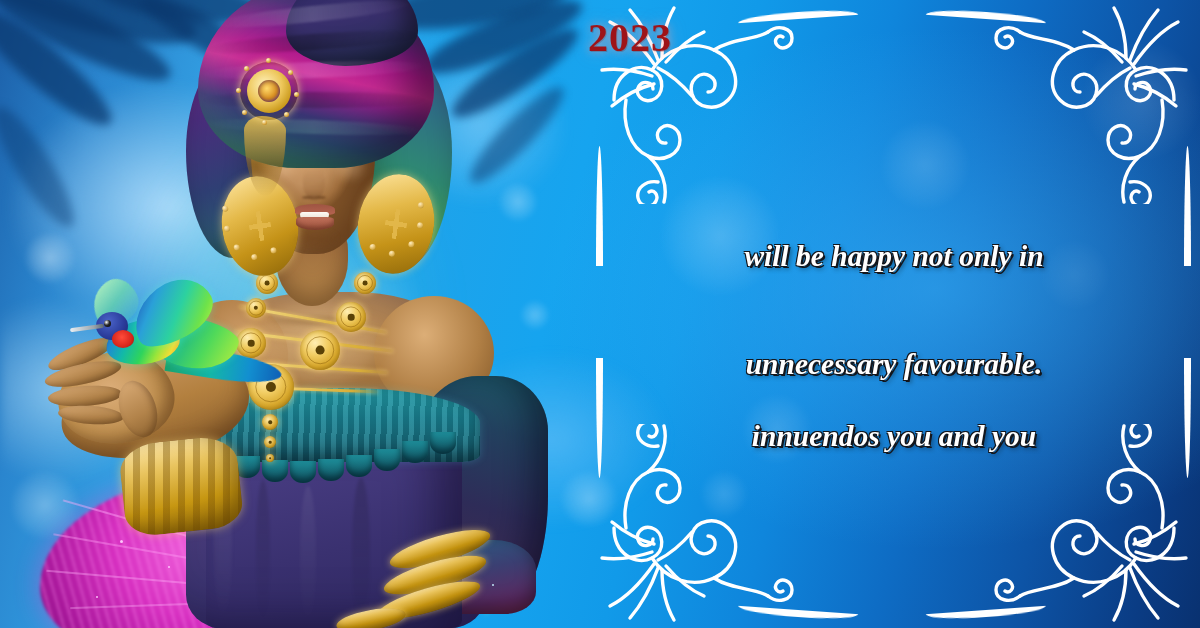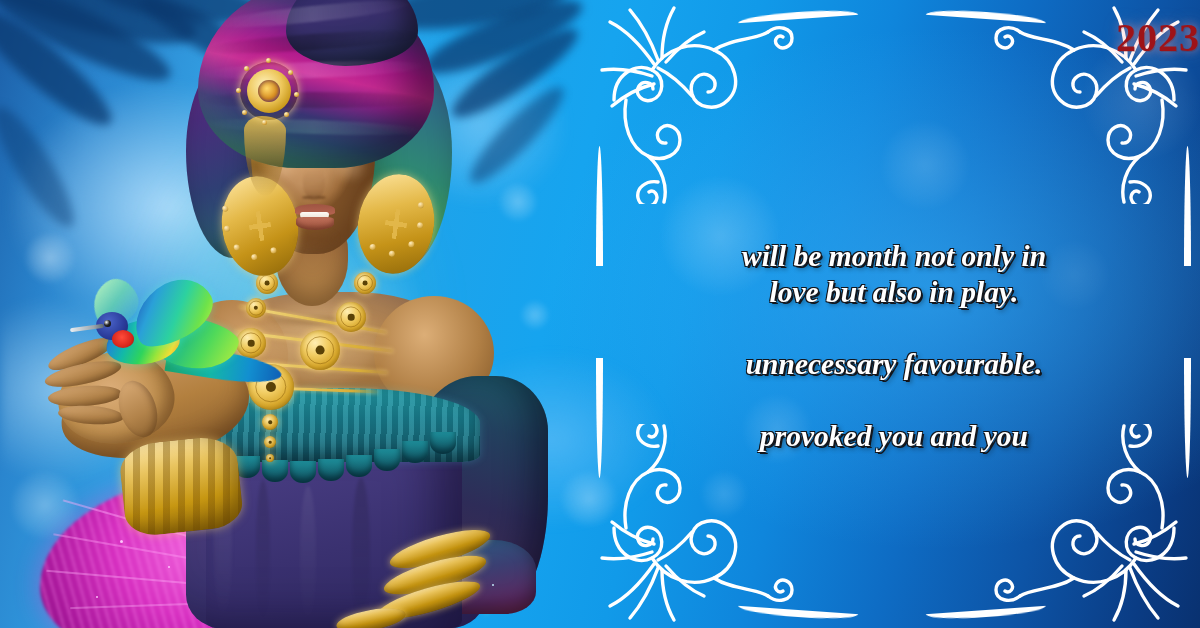--- a/index.html
+++ b/index.html
@@ -540,21 +540,21 @@
     stroke-linecap: round;
   }
   .fl-tl { left: 8px;   top: 4px; }
   .fl-tr { left: 404px; top: 4px;   transform: scaleX(-1); }
   .fl-bl { left: 8px;   top: 424px; transform: scaleY(-1); }
   .fl-br { left: 404px; top: 424px; transform: scale(-1,-1); }
 
   #year {
     position: absolute;
     left: 0; top: 14px; width: 612px;
-    text-align: right;
+    text-align: left;
     font-size: 40px;
     font-weight: 700;
     color: #9e1318;
     letter-spacing: 1px;
     text-shadow:
       0 0 9px rgba(255,150,150,0.55),
       0 0 18px rgba(255,200,200,0.35),
       1px 1px 0 rgba(70,0,0,0.25);
   }
   #month {
@@ -869,15 +869,15 @@
       <path d="M62 56 C54 34, 46 20, 34 6"></path>
       <path d="M66 54 C66 34, 70 18, 78 4"></path>
       <path d="M70 58 C82 44, 94 34, 108 28"></path>
       <path d="M56 72 C38 66, 22 64, 6 66"></path>
       <path d="M58 80 C42 84, 28 92, 16 102"></path>
       <path d="M96 92 C84 78, 74 70, 62 64"></path>
     </svg>
 
     <div id="year">2023</div>
 
-    <div id="horoscope"><br><br><span>will be month not only in</span><br><span>love but also in play.</span><br><br><span>unnecessary favourable.</span><br><br><span>provoked you and you</span><br></div>
+    <div id="horoscope"><br><br><span>will be happy not only in</span><br><br><br><span>unnecessary favourable.</span><br><br><span>innuendos you and you</span><br></div>
   </div>
 </div>
 
 </body></html>

